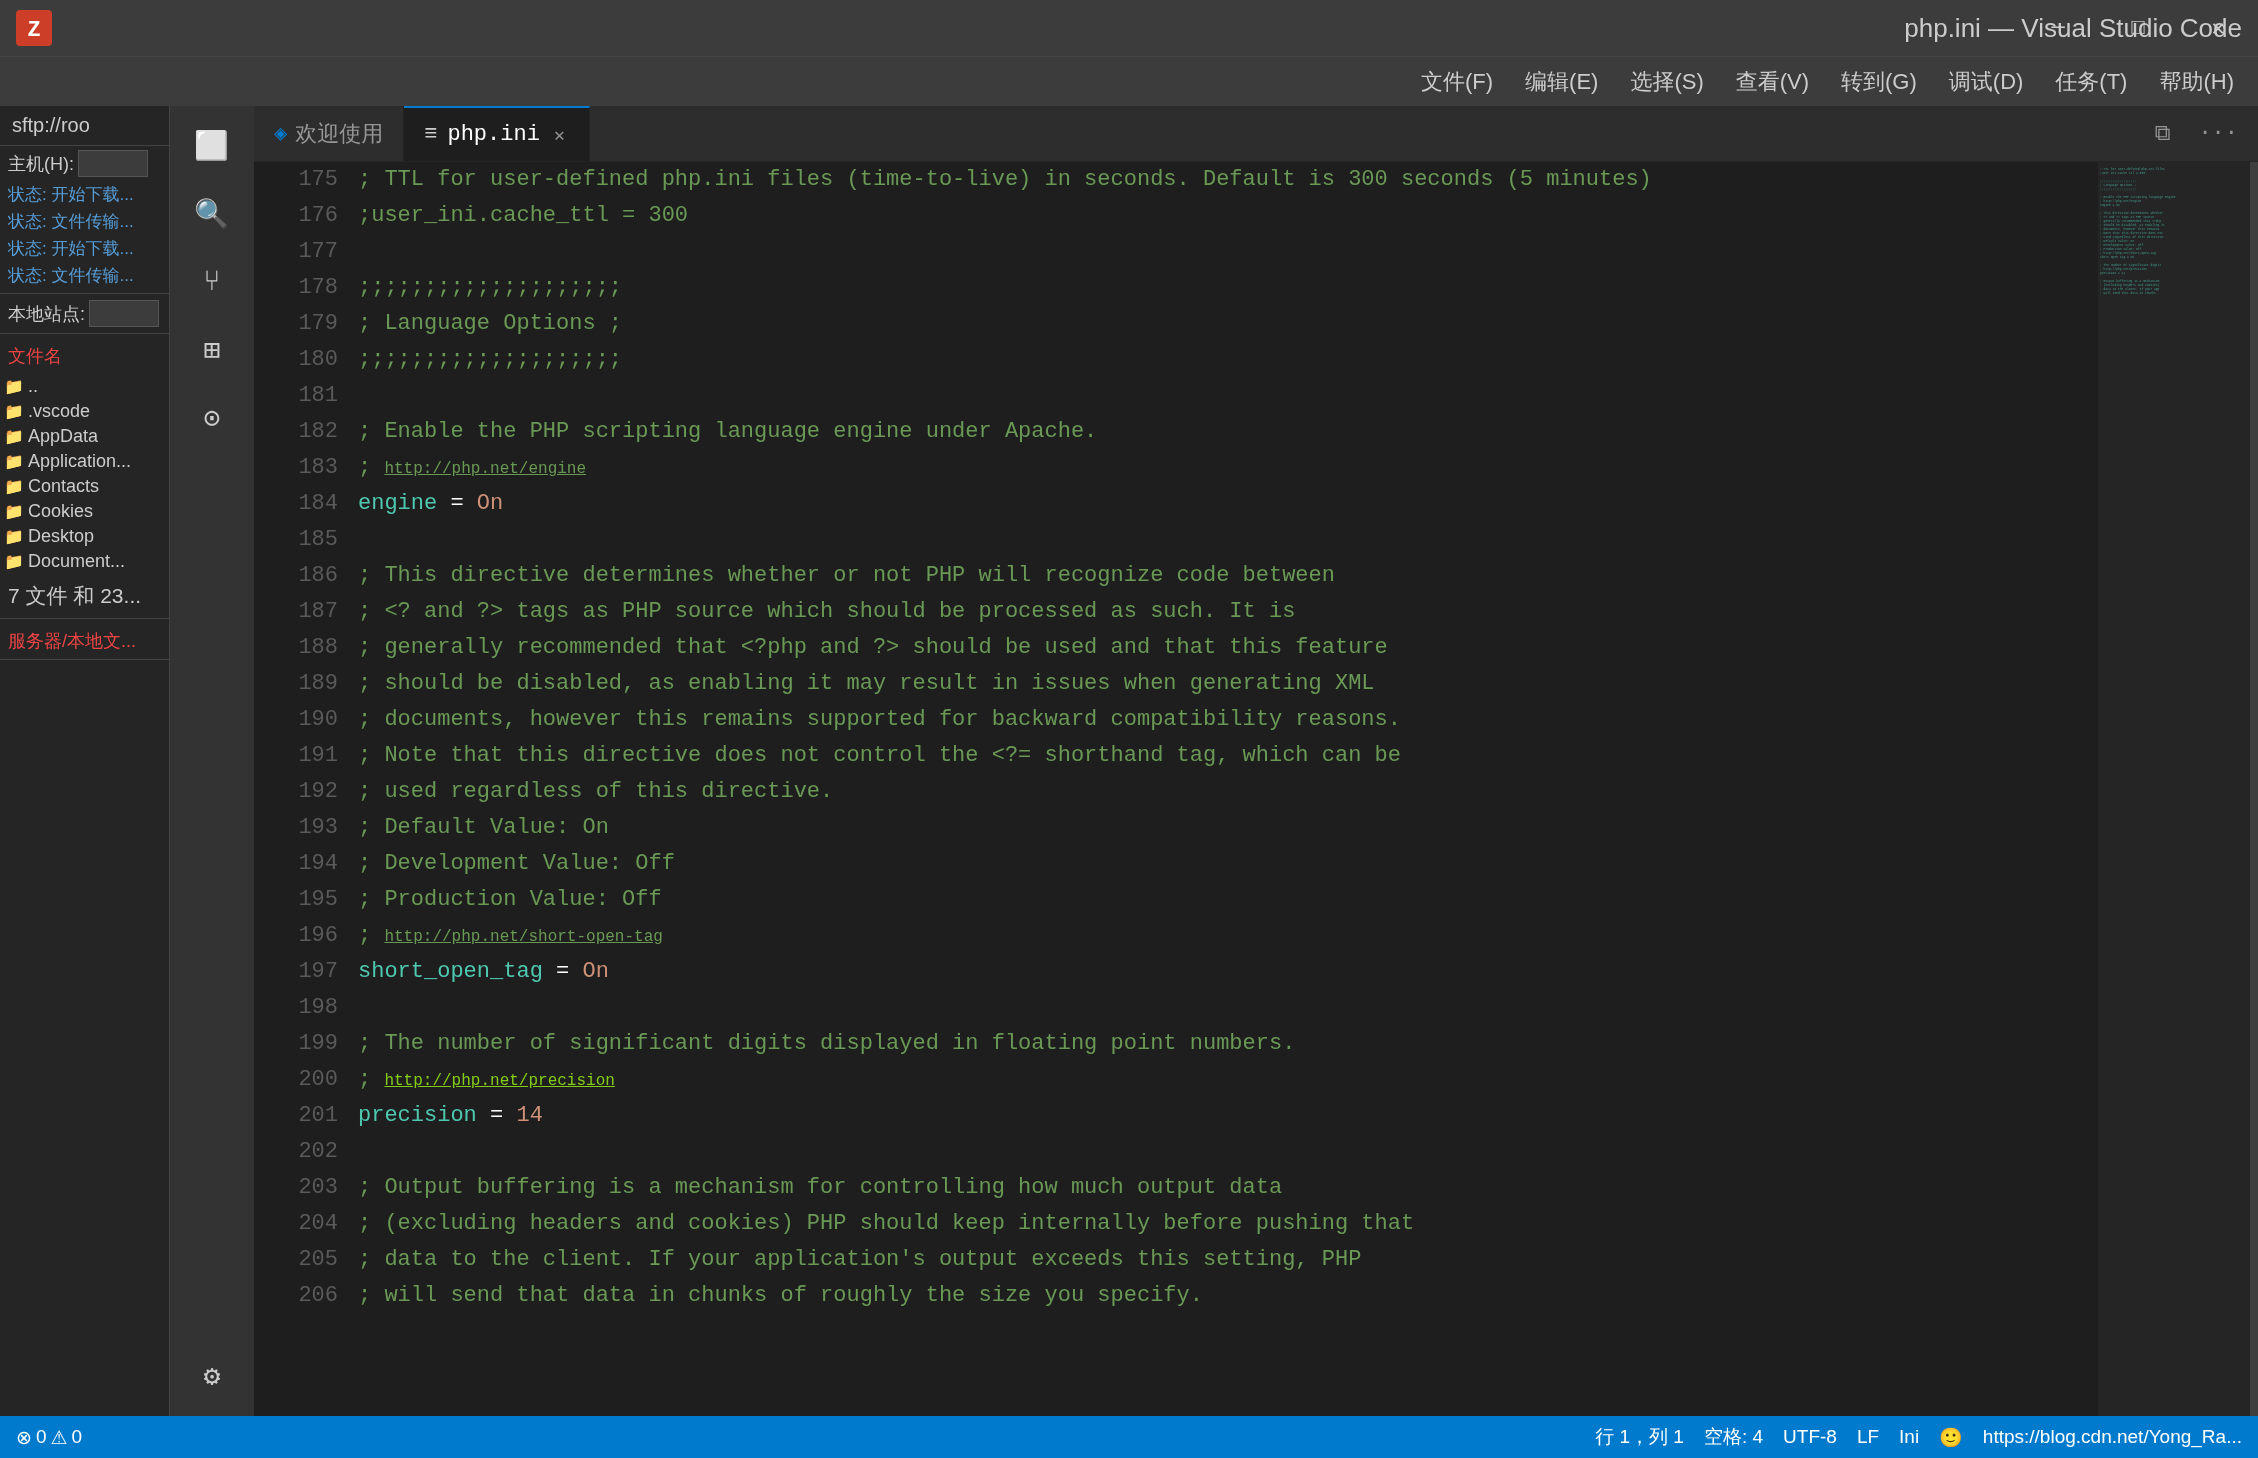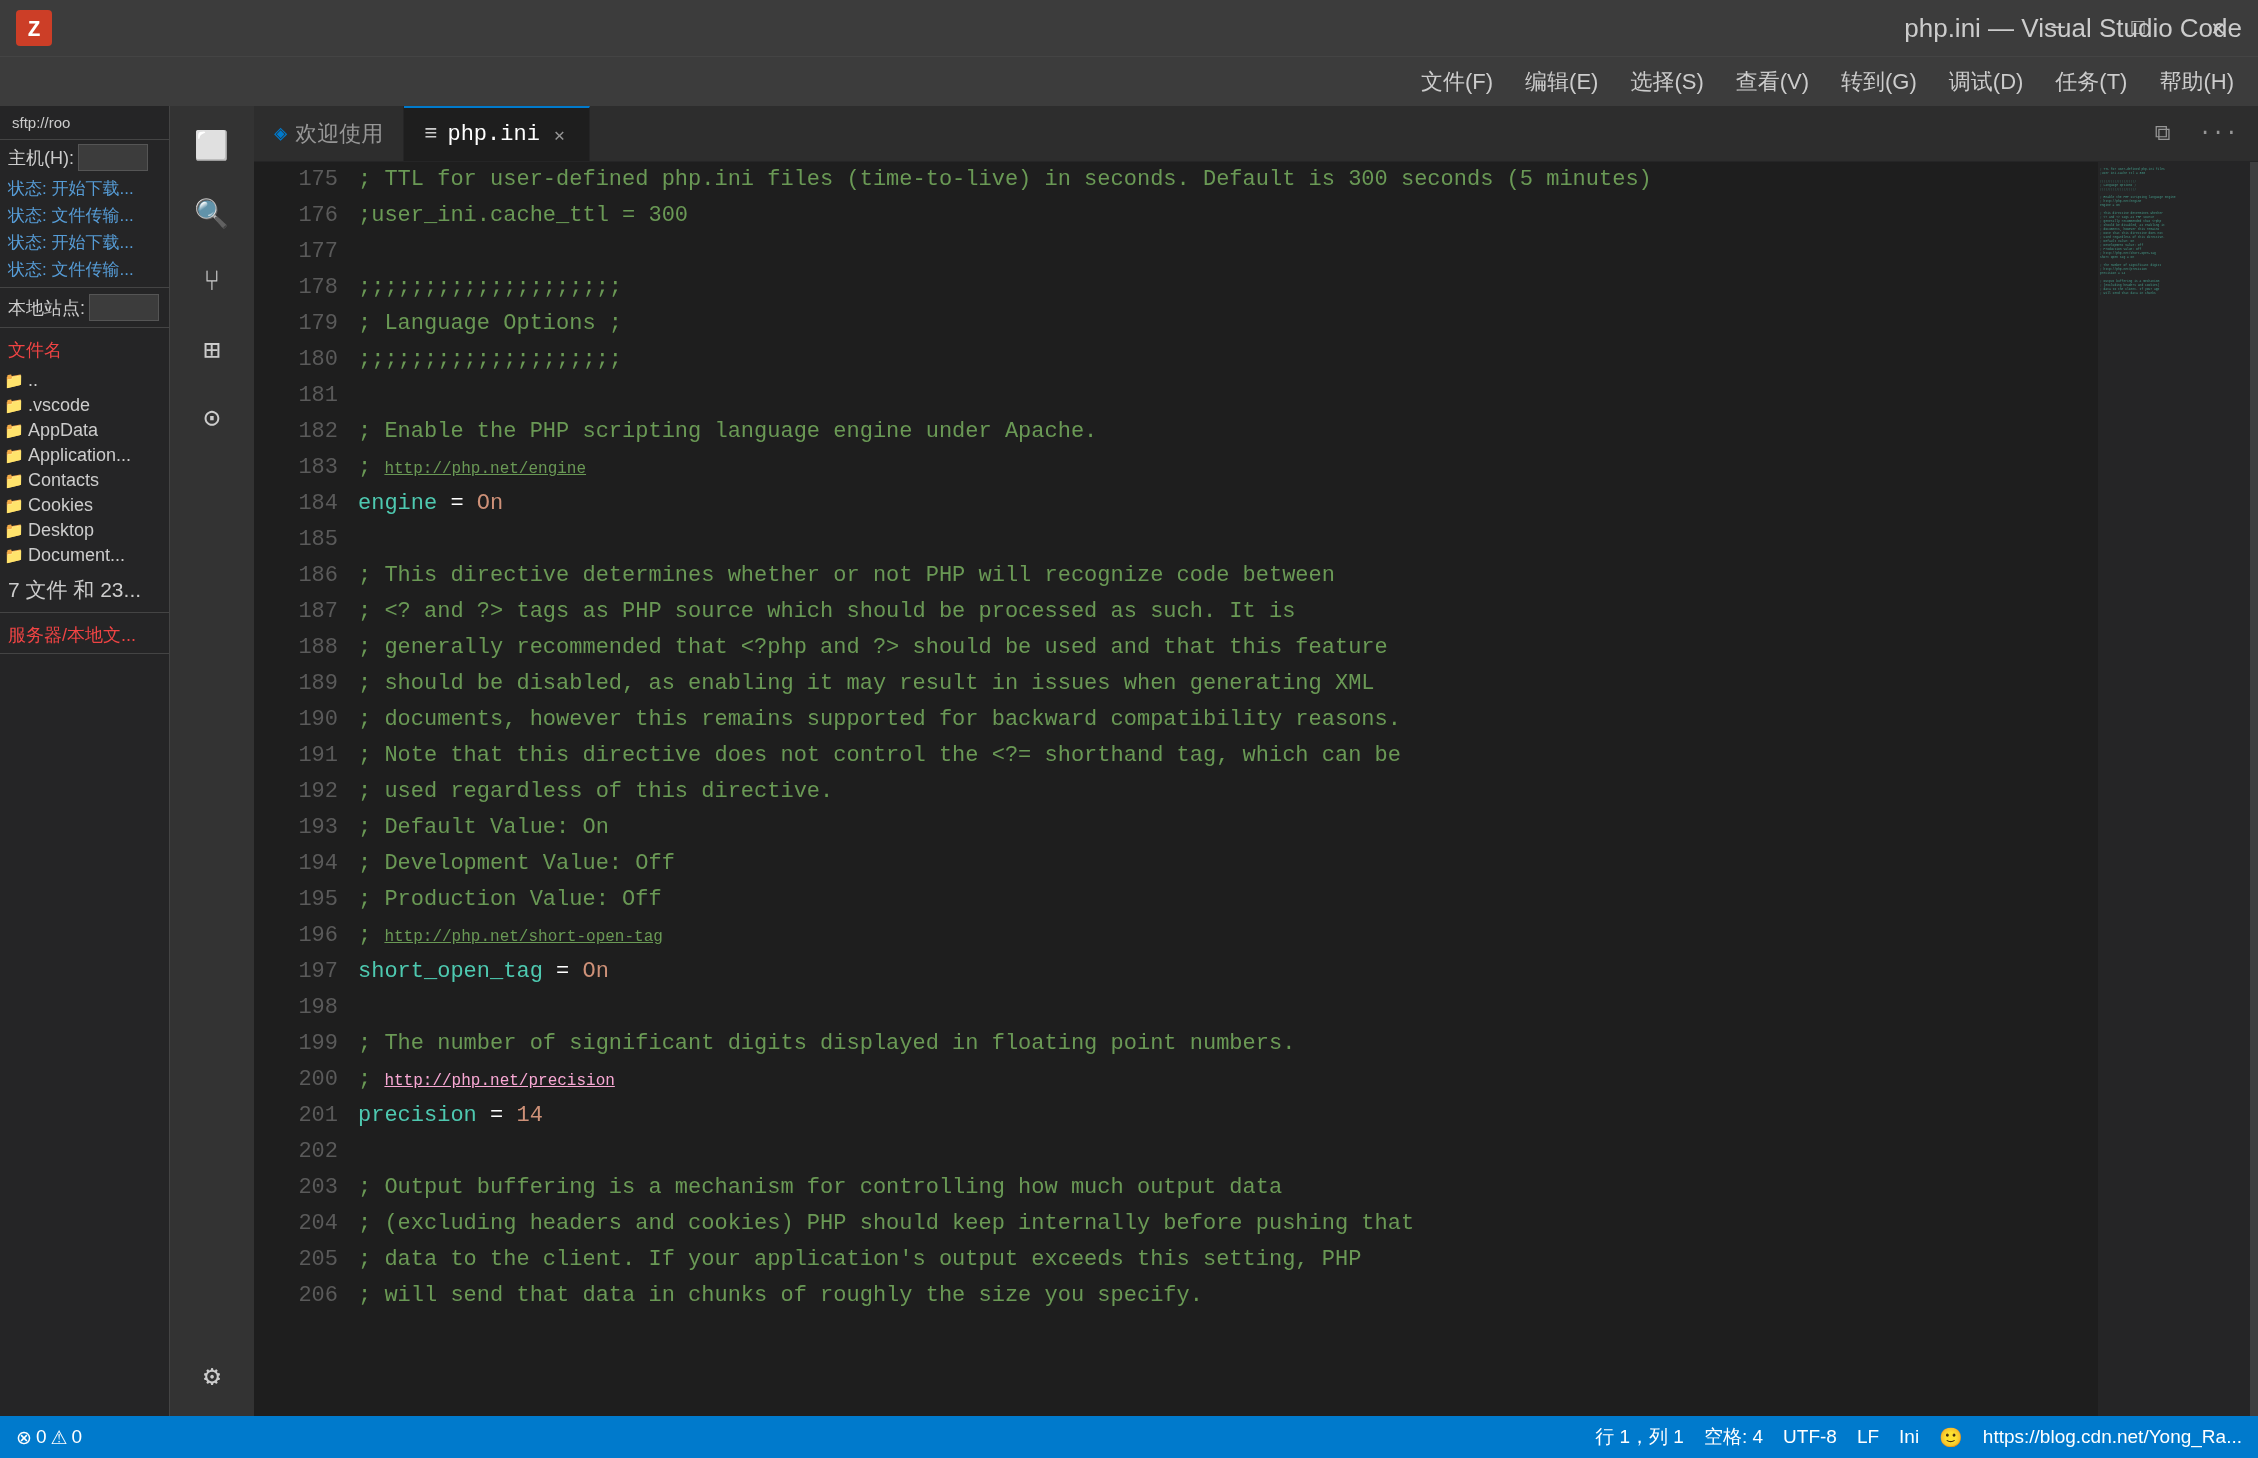--- a/index.html
+++ b/index.html
@@ -89,21 +89,21 @@
       width: 170px;
       background: #252526;
       display: flex;
       flex-direction: column;
       flex-shrink: 0;
       border-right: 1px solid #444;
     }
     .left-panel-header {
       padding: 8px 12px;
       color: #cccccc;
-      font-size: 15px;
+      font-size: 20px;
       font-family: 'Segoe UI', sans-serif;
       border-bottom: 1px solid #444;
     }
     .left-input-row {
       display: flex;
       align-items: center;
       padding: 4px 8px;
       gap: 4px;
     }
     .left-label {
@@ -584,21 +584,21 @@
           <div class="code-line">
             <span class="line-num">198</span>
             <span></span>
           </div>
           <div class="code-line">
             <span class="line-num">199</span>
             <span><span class="line-content c-comment">; The number of significant digits displayed in floating point numbers.</span></span>
           </div>
           <div class="code-line">
             <span class="line-num">200</span>
-            <span><span class="line-content c-comment">; </span><a href="#" style="color: #f9a8d4;">http://php.net/precision</a></span>
+            <span><span class="line-content c-comment">; </span><a href="#" style="color: #84cc16;">http://php.net/precision</a></span>
           </div>
           <div class="code-line">
             <span class="line-num">201</span>
             <span><span class="line-content c-key">precision</span><span class="line-content c-eq"> = </span><span class="line-content c-val">14</span></span>
           </div>
           <div class="code-line">
             <span class="line-num">202</span>
             <span></span>
           </div>
           <div class="code-line">

